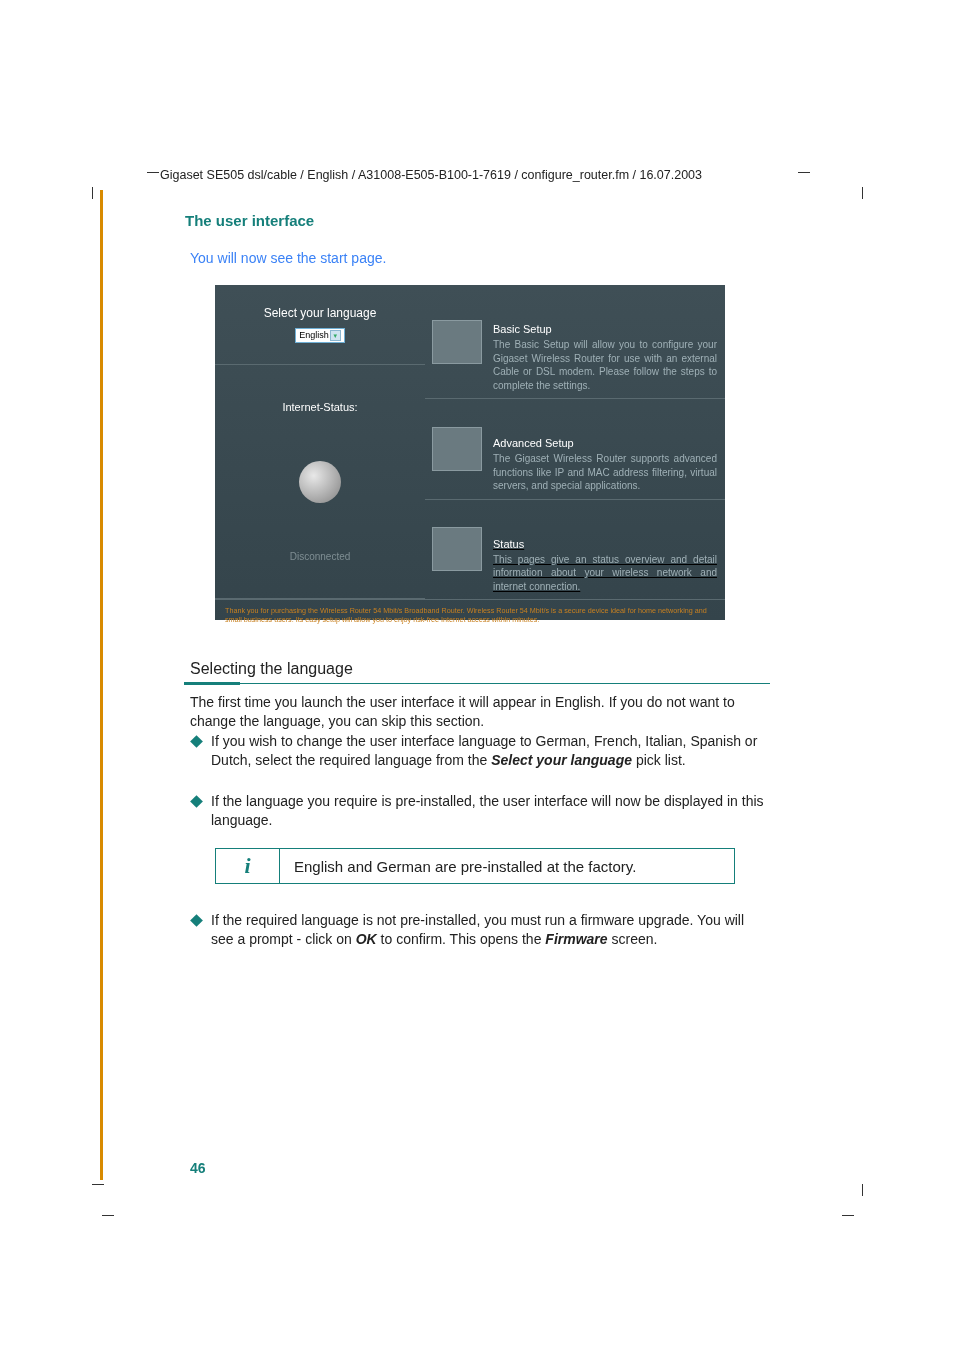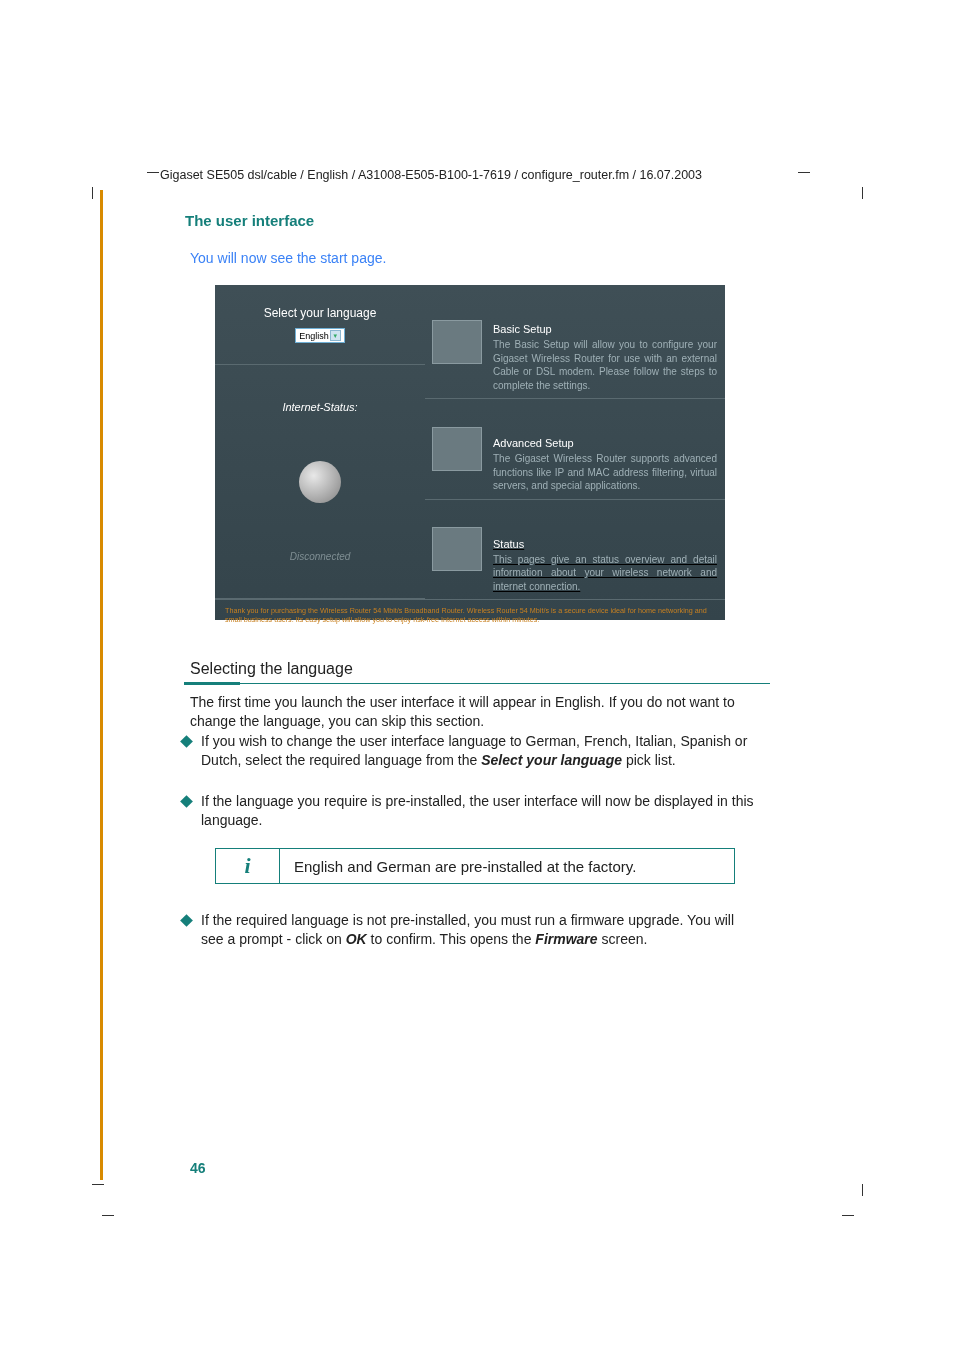--- a/index.html
+++ b/index.html
@@ -77,21 +77,20 @@
     color: #fff;
     font-size: 12px;
     margin-bottom: 8px;
   }
   .ss-select {
     background: #fff;
     border: 1px solid #6fb0d6;
     font-size: 9px;
     padding: 1px 3px;
     display: flex;
-    align-items: center;
     gap: 1px;
   }
   .ss-select .chev {
     background: #cfe3f0;
     border:1px solid #8bb6d0;
     width:11px;
     height:11px;
     display:flex;
     align-items:center;
     justify-content:center;
@@ -100,21 +99,20 @@
     color:#3a6;
   }
   .ss-left-mid {
     flex:1;
     border-bottom: 1px solid #5a6a70;
     display:flex;
     flex-direction:column;
     align-items:center;
     justify-content:space-around;
     padding: 12px 0;
-    font-style: italic;
   }
   .ss-status-label { color:#fff; font-size:11px; }
   .ss-globe {
     width: 42px; height:42px;
     border-radius:50%;
     background: radial-gradient(circle at 35% 35%, #e8e8e8 0%, #b0b0b0 55%, #808080 100%);
     position:relative;
   }
   .ss-disc { color:#7f8e93; font-size:10px; }
   .ss-right {
@@ -180,21 +178,21 @@
     position:absolute;
     left:190px;
     width:580px;
     font-size:14px;
     color:#222;
     line-height:1.35;
   }
   .p1 { top: 693px; }
   .bullets {
     position:absolute;
-    left:178px;
+    left:188px;
     width:580px;
     font-size:14px;
     color:#222;
     line-height:1.35;
   }
   .bullets.b1 { top: 732px; }
   .bullets.b2 { top: 792px; }
   .bullets.b3 { top: 911px; }
   .bullet-row { display:flex; gap:10px; margin-bottom:0; }
   .diamond {

